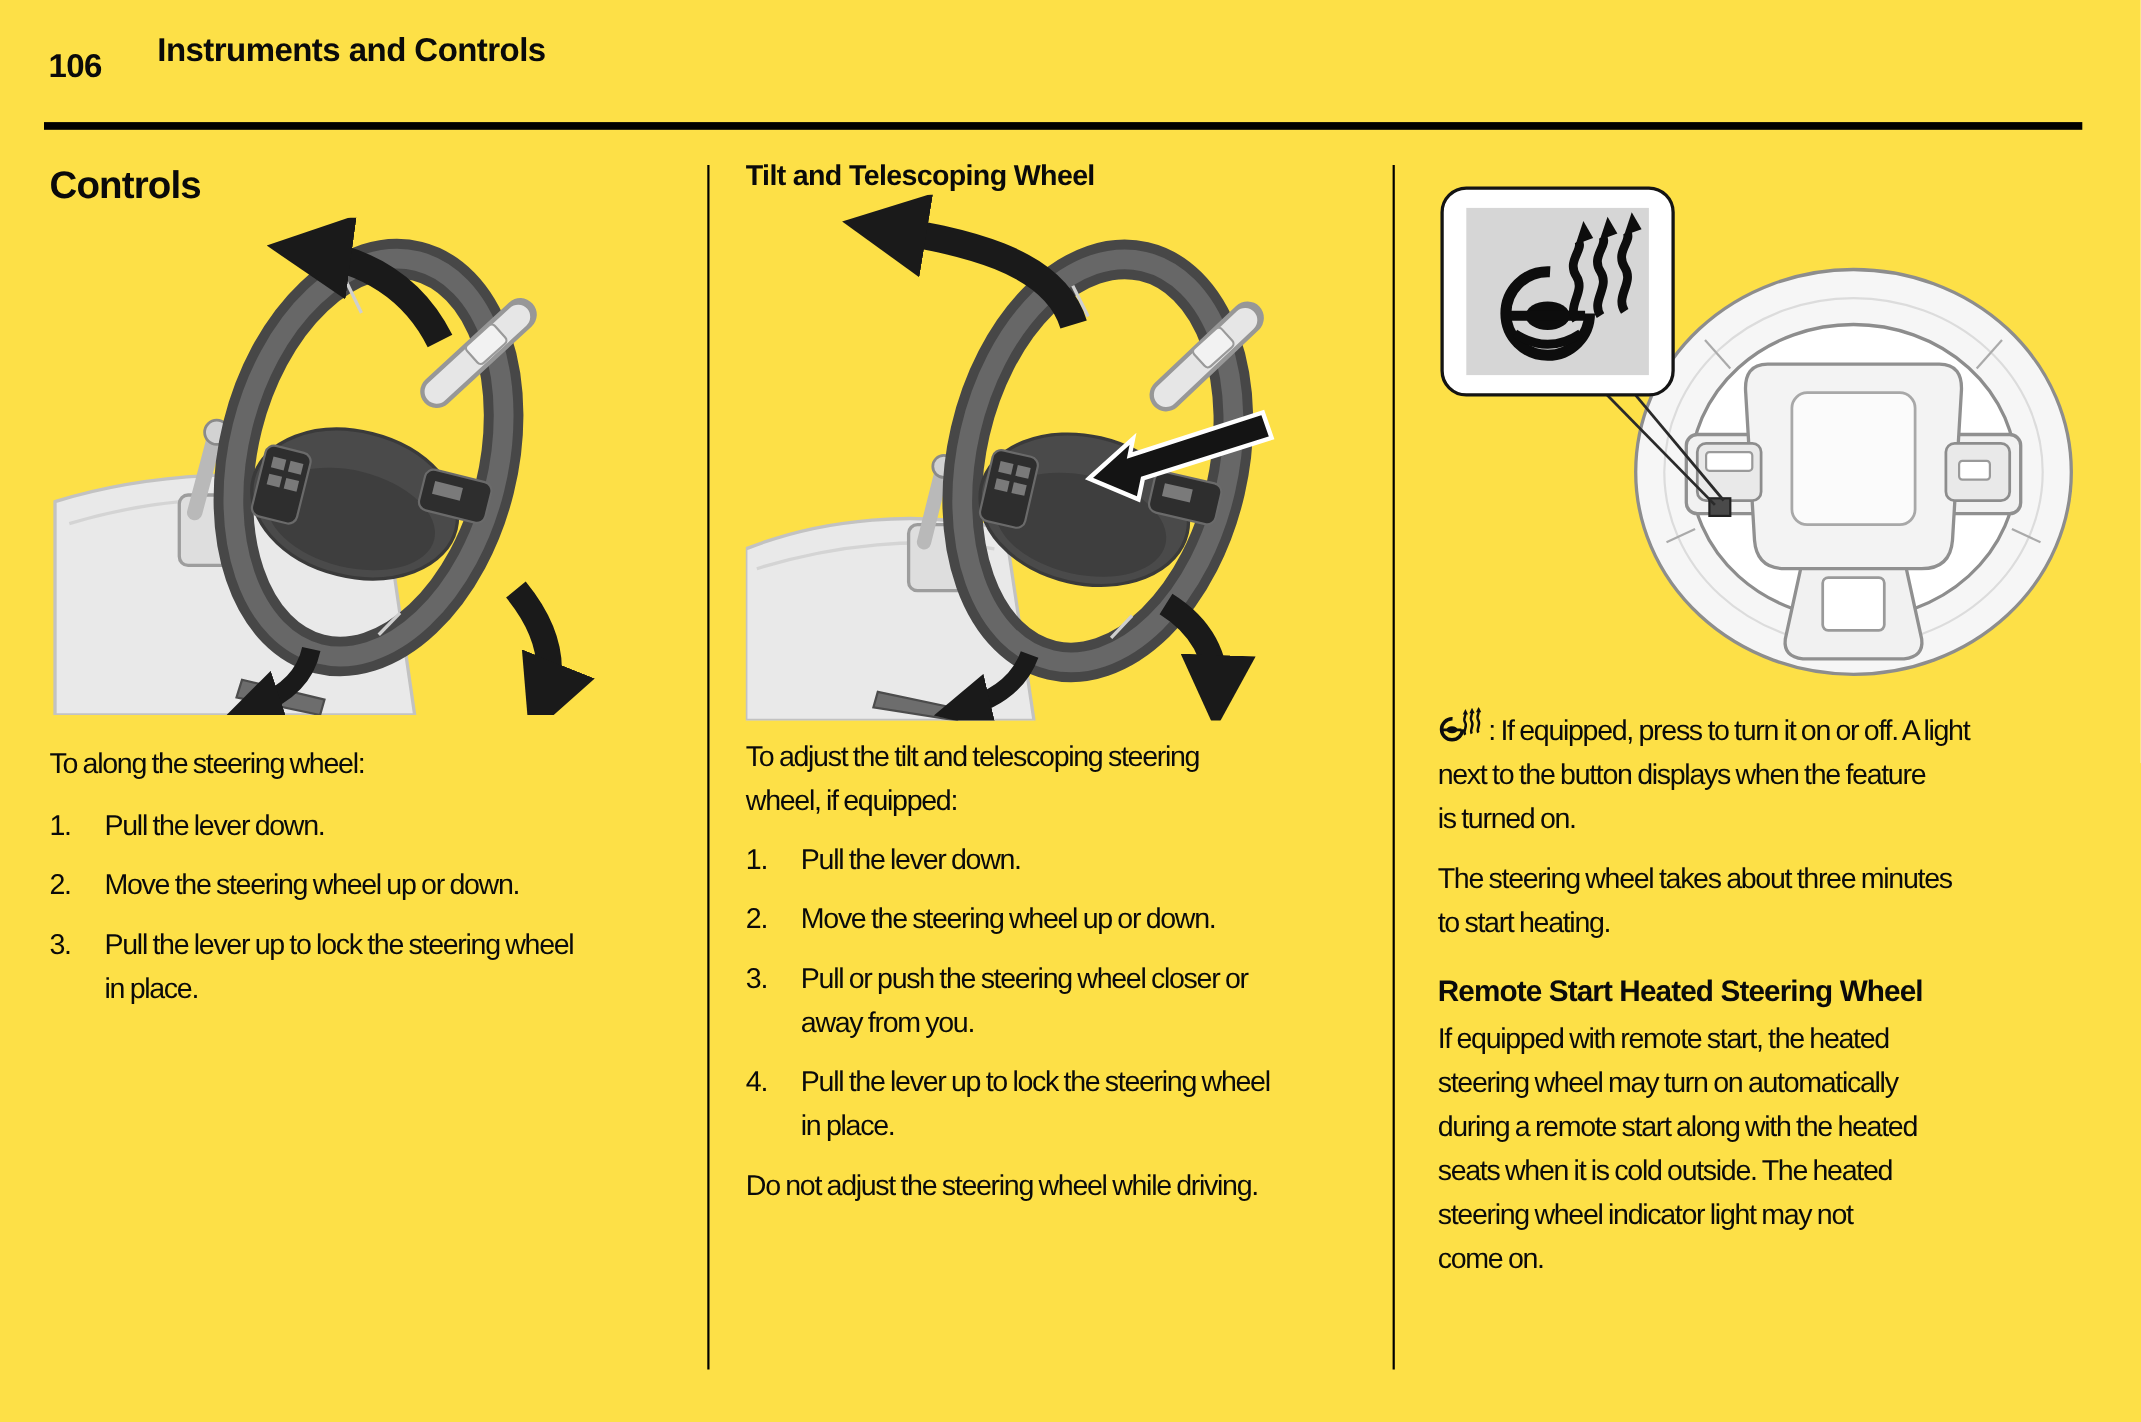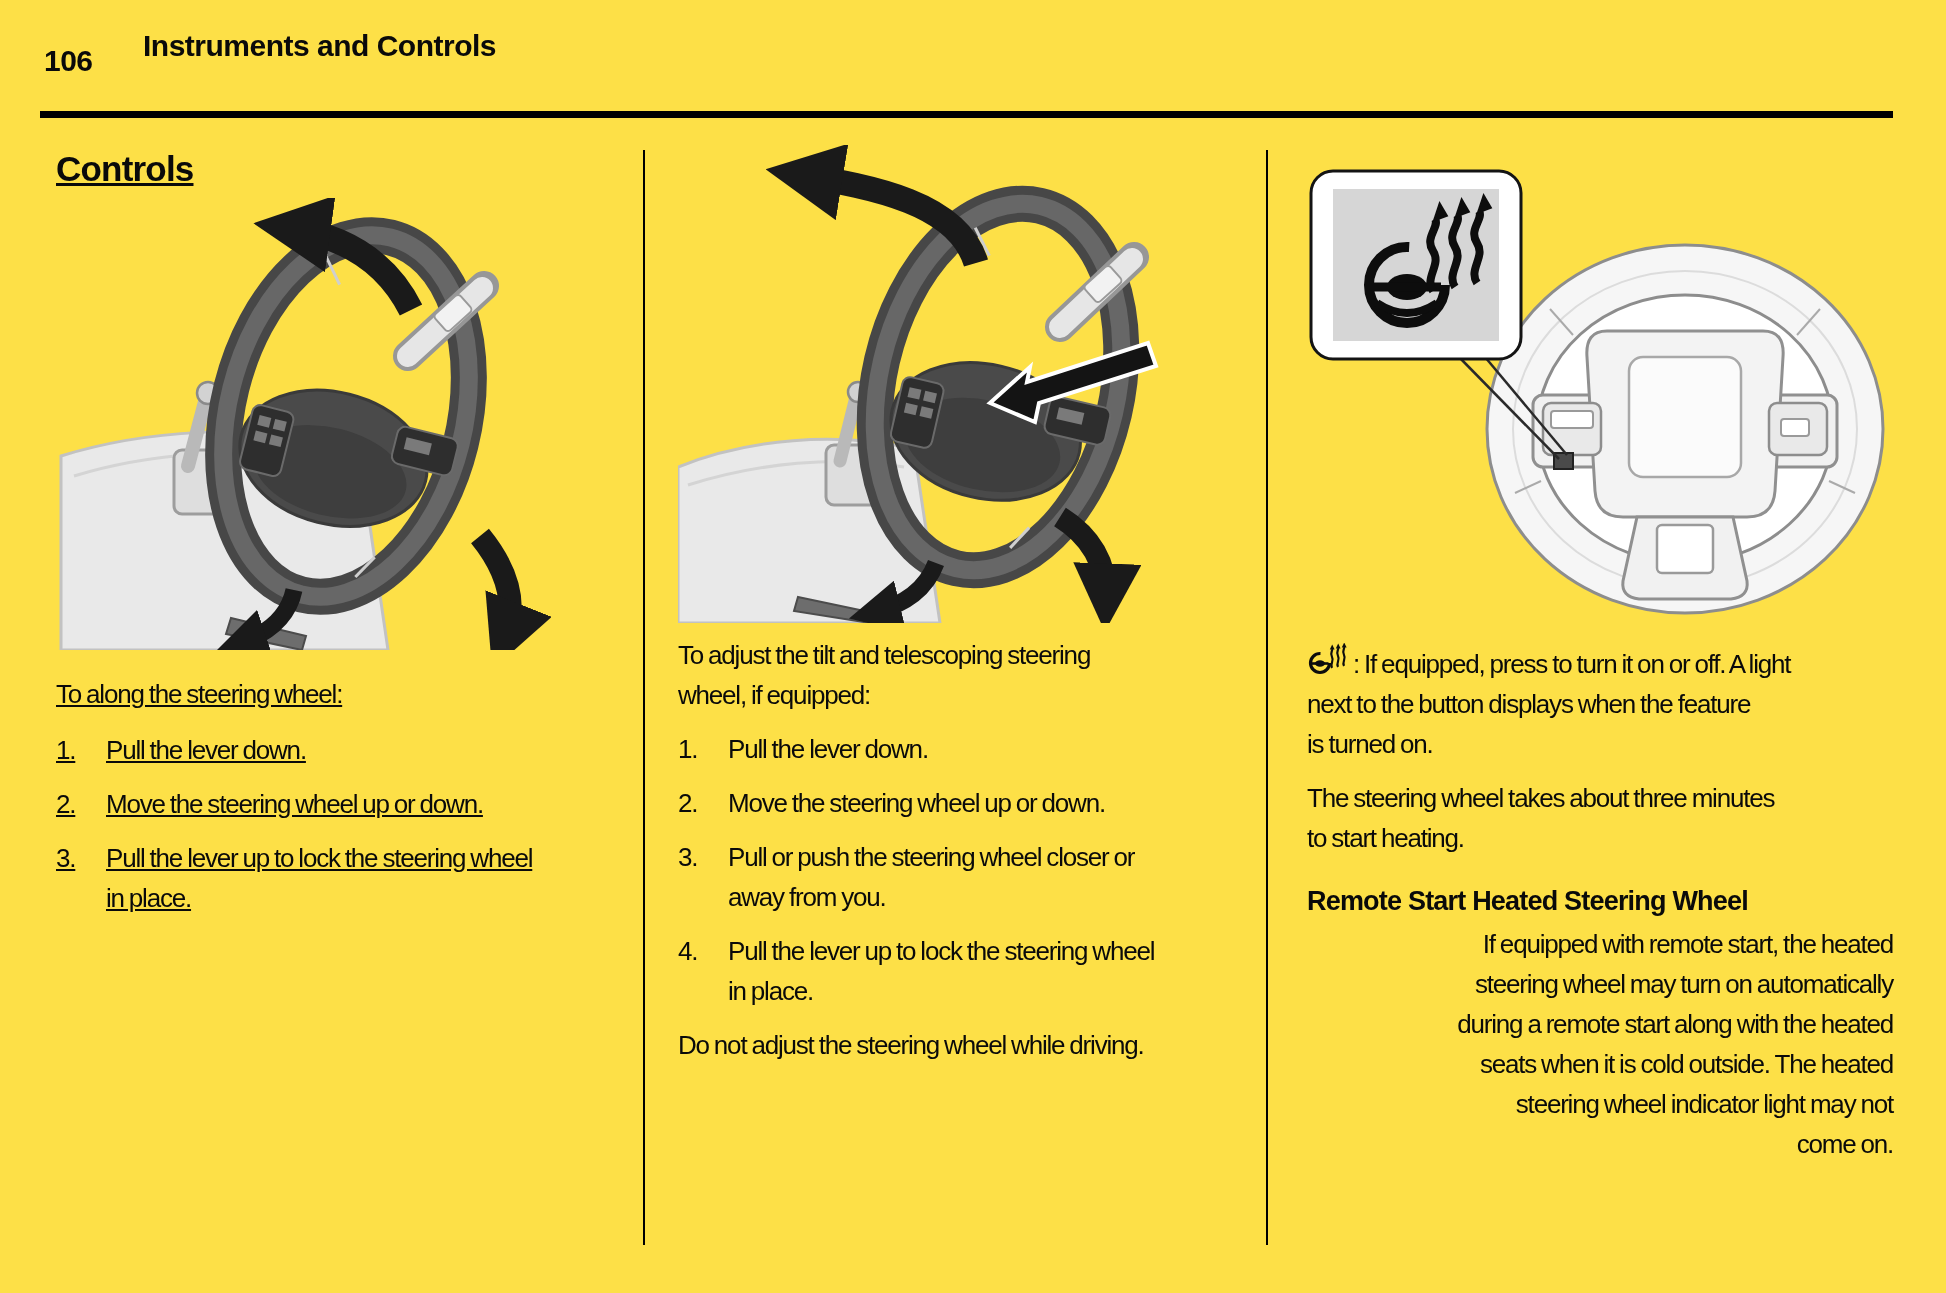--- a/index.html
+++ b/index.html
@@ -16,21 +16,21 @@
   .hdr-title{position:absolute;left:143px;top:29px;font-size:30px;font-weight:bold;letter-spacing:-0.5px;}
   .hdr-rule{position:absolute;left:40px;top:111px;width:1853px;height:7px;background:#000;}
 
   
   .vdiv{position:absolute;top:150px;height:1095px;width:2px;background:#000;}
   .vdiv1{left:643px;}
   .vdiv2{left:1266px;}
 
   
   .col{position:absolute;}
-  #col-left{left:56px;top:148px;width:575px;text-decoration:underline;}
+  #col-left{left:45px;top:148px;width:575px;}
   #col-mid{left:678px;top:143px;width:545px;}
   #col-right{left:1307px;top:145px;width:586px;}
 
   .h-section{font-size:35px;line-height:42px;font-weight:bold;letter-spacing:-0.8px;margin:0;white-space:pre;}
   .h-topic{font-size:30px;line-height:36px;font-weight:bold;letter-spacing:-0.7px;margin:22px 0 0 0;white-space:pre;}
   .h-sub{font-size:26px;line-height:32px;font-weight:bold;letter-spacing:-0.6px;margin:0;white-space:pre;}
   .h-runin{font-size:27px;line-height:34px;font-weight:bold;letter-spacing:-0.8px;margin:26px 0 0 0;white-space:pre;}
 
   .bodytext{font-size:26px;line-height:40px;letter-spacing:-1.2px;word-spacing:-1px;white-space:pre;margin:0;}
   .intro{margin-top:24px;}
@@ -119,20 +119,21 @@
       </div>
       <div class="step">
         <span class="bodytext step-num">3.</span>
         <span class="bodytext">Pull the lever up to lock the steering wheel
 in place.</span>
       </div>
     </div>
   </div>
 
   <div class="col" id="col-mid">
+    <h3 class="h-sub">Tilt and Telescoping Wheel</h3>
 
     <svg id="fig2" class="figure" width="545" height="478" viewBox="0 0 545 478">
       <defs>
         <marker id="ah2" viewBox="0 0 10 10" refX="5.5" refY="5" markerWidth="3.1" markerHeight="3.1" orient="auto">
           <path d="M0,0 L10,5 L0,10 z" fill="#1a1a1a"></path>
         </marker>
       </defs>
 
       <path d="M0,322 C70,294 158,286 236,304 L262,478 L0,478 Z" fill="#e9e9e9" stroke="#c2c2c2" stroke-width="3"></path>
       <path d="M10,340 C80,318 160,310 226,322" fill="none" stroke="#d4d4d4" stroke-width="3"></path>
@@ -254,21 +255,21 @@
           <path d="M37,23 C34.5,19 39.5,16 37,12 C34.5,8 38,6 37,4" fill="none" stroke="#0d0d0d" stroke-width="2.2"></path>
           <path d="M34.8,4.5 L39.6,4.5 L37.2,-0.5 Z" fill="#0d0d0d"></path>
         </svg><span>: If equipped, press to turn it on or off. A light
 next to the button displays when the feature
 is turned on.</span></p>
 
     <p class="bodytext para">The steering wheel takes about three minutes
 to start heating.</p>
 
     <h4 class="h-runin">Remote Start Heated Steering Wheel</h4>
-    <p class="bodytext" style="margin-top:6px;text-align:right;">If equipped with remote start, the heated
+    <p class="bodytext" style="margin-top:6px;">If equipped with remote start, the heated
 steering wheel may turn on automatically
 during a remote start along with the heated
 seats when it is cold outside. The heated
 steering wheel indicator light may not
 come on.</p>
 
   </div>
 
 </div>
 

